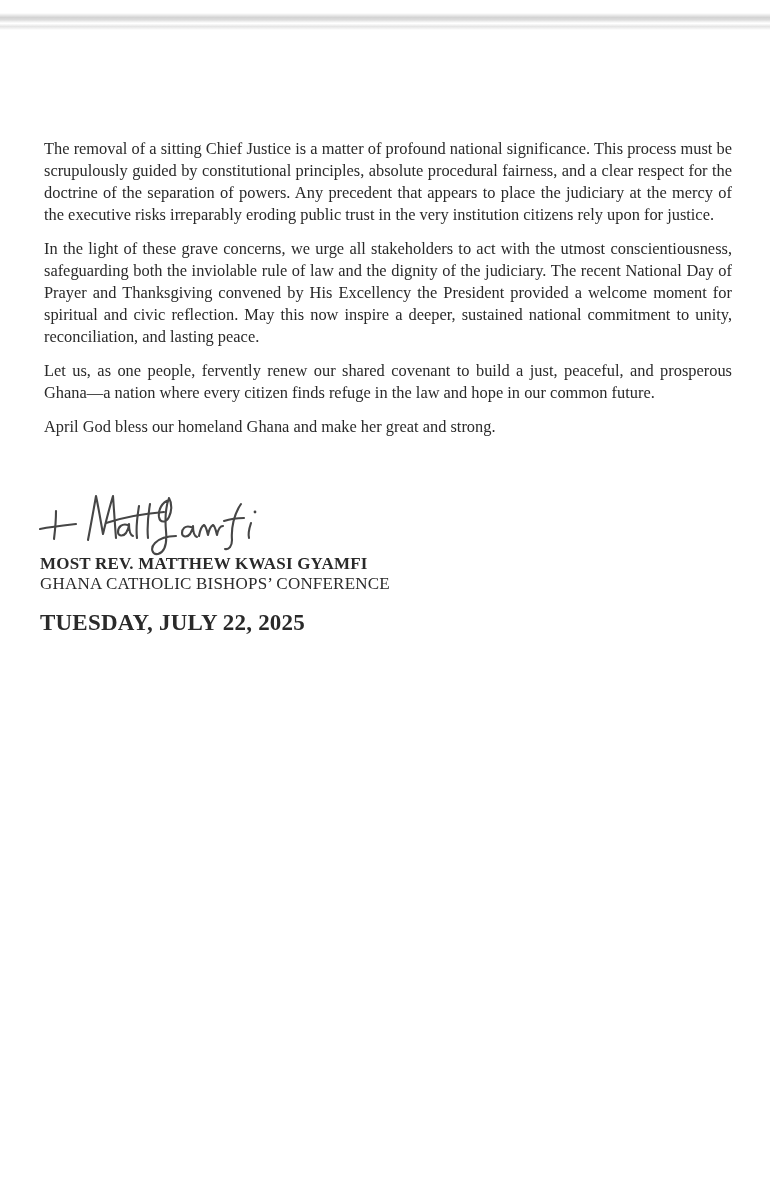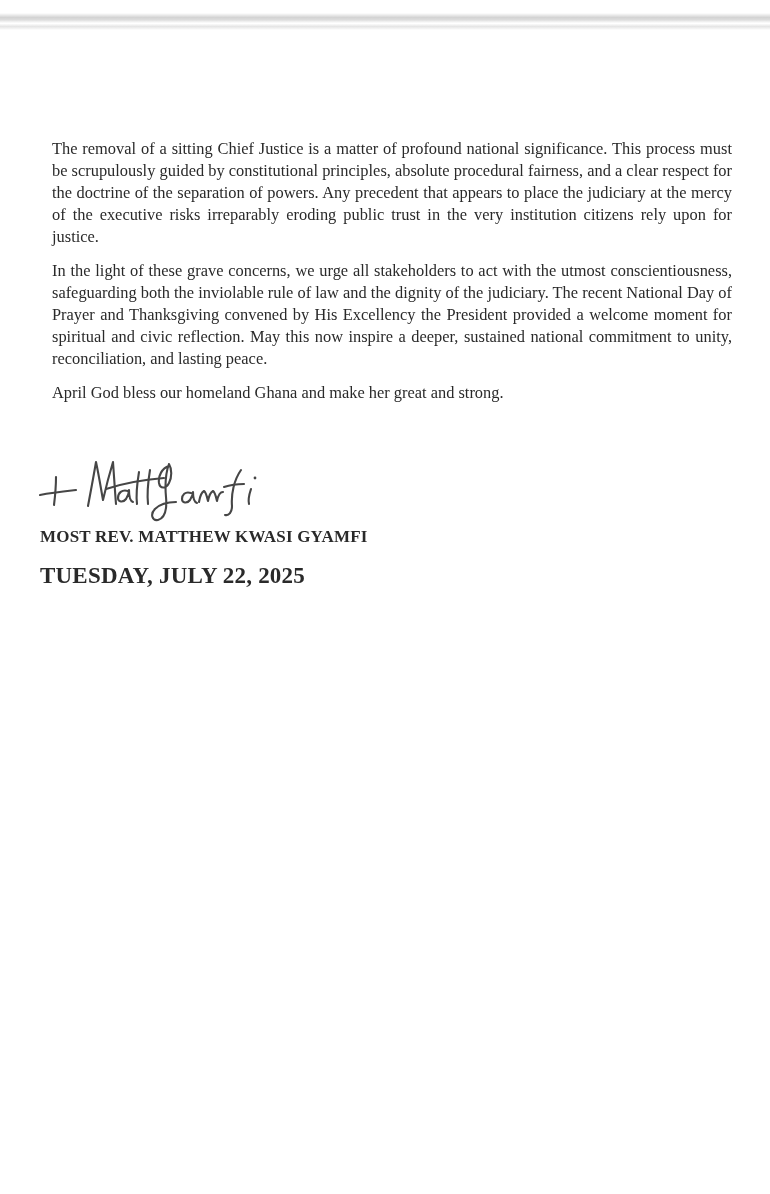--- a/index.html
+++ b/index.html
@@ -33,35 +33,34 @@
       #ffffff 100%);
   }
   .content {
     position: absolute;
     left: 40px;
     top: 138px;
     width: 692px;
     color: #2a2a2a;
   }
   .content p {
-    margin: 0 0 12px 12px;
+    margin: 0 0 12px 4px;
     font-size: 16.4px;
     line-height: 22px;
     text-align: justify;
   }
   .signature-wrap {
     margin-top: 52px;
     height: 64px;
   }
   .signature-wrap svg {
     display: block;
     margin-left: -4px;
   }
   .name-block {
-    margin-top: 7px;
     font-size: 17px;
     line-height: 20px;
     letter-spacing: 0.2px;
   }
   .bold { font-weight: bold; }
   .date-line {
     margin-top: 19px;
     font-size: 23px;
     line-height: 20px;
     font-weight: bold;
@@ -74,20 +73,21 @@
 <div class="page">
 
   <div class="seam"></div>
 
   <div class="content">
 
     <p>The removal of a sitting Chief Justice is a matter of profound national significance. This process must be scrupulously guided by constitutional principles, absolute procedural fairness, and a clear respect for the doctrine of the separation of powers. Any precedent that appears to place the judiciary at the mercy of the executive risks irreparably eroding public trust in the very institution citizens rely upon for justice.</p>
 
     <p>In the light of these grave concerns, we urge all stakeholders to act with the utmost conscientiousness, safeguarding both the inviolable rule of law and the dignity of the judiciary. The recent National Day of Prayer and Thanksgiving convened by His Excellency the President provided a welcome moment for spiritual and civic reflection. May this now inspire a deeper, sustained national commitment to unity, reconciliation, and lasting peace.</p>
 
+    <p>Let us, as one people, fervently renew our shared covenant to build a just, peaceful, and prosperous Ghana—a nation where every citizen finds refuge in the law and hope in our common future.</p>
 
     <p>April God bless our homeland Ghana and make her great and strong.</p>
 
     <div class="signature-wrap">
       <svg width="235" height="68" viewBox="0 0 235 68" fill="none" stroke="#464646" stroke-width="2.1" stroke-linecap="round" stroke-linejoin="round">
 
         <path d="M4,39 C16,36.5 26,35.5 40,34"></path>
         <path d="M20,21 C20,31 19,41 18,49"></path>
 
         <path d="M52,50 C55,34 58,18 60,6 C63,20 65,33 67,44 C70,31 74,16 77,6 C78,20 79,36 80,48"></path>
@@ -108,18 +108,19 @@
         <path d="M205,14 C198,24 195,38 196,50 C196,56 193,60 189,59"></path>
         <path d="M188,31 C194,29 201,28 208,28"></path>
 
         <path d="M215,33 C213,39 212,44 213,48"></path>
         <circle cx="219" cy="22" r="1.4" fill="#464646" stroke="none"></circle>
       </svg>
     </div>
 
     <div class="name-block">
       <div class="bold">MOST REV. MATTHEW KWASI GYAMFI</div>
+      <div>GHANA CATHOLIC BISHOPS’ CONFERENCE</div>
     </div>
 
     <div class="date-line">TUESDAY, JULY 22, 2025</div>
 
   </div>
 </div>
 
 </body></html>

